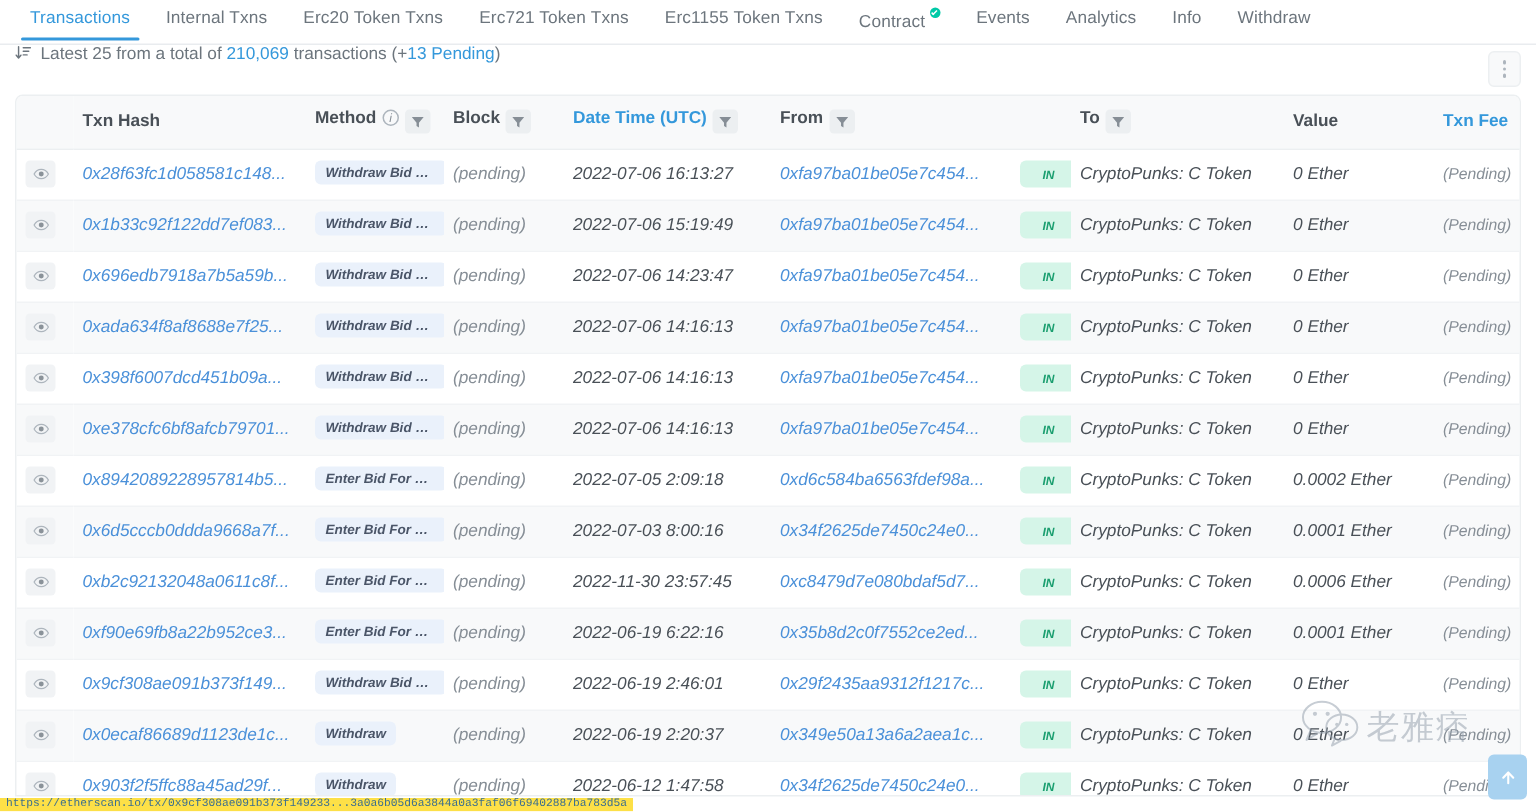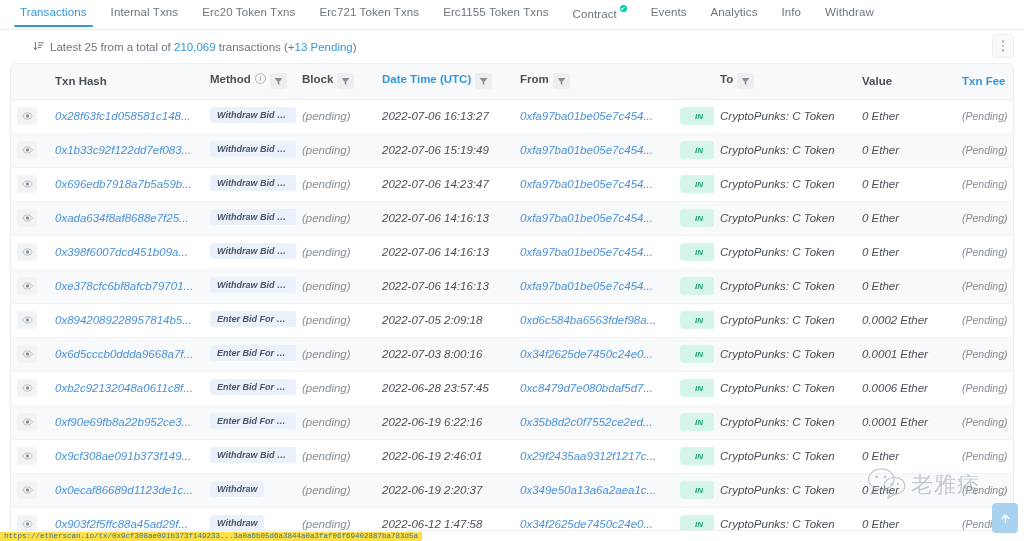--- a/index.html
+++ b/index.html
@@ -69,24 +69,23 @@
     border-left: 1.1px solid #fff;
     border-bottom: 1.1px solid #fff;
     transform: rotate(-45deg);
   }
 
   
   .summary {
     position: relative;
     height: 33px;
     display: flex;
-    align-items: center;
+    align-items: flex-start;
     padding-left: 10px;
     background: #fff;
-    margin-left: 23px;
   }
   .sort-icon {
     display: inline-flex;
     align-items: center;
     margin-right: 6px;
     color: #6c757d;
   }
   .summary-text {
     font-size: 11.5px;
     color: #6c757d;
@@ -524,21 +523,21 @@
           <tr>
             <td><span class="eye-btn">
                 <svg width="11" height="8" viewBox="0 0 12 8">
                   <path d="M0.8 4 C2.3 1.2 3.9 0.6 6 0.6 C8.1 0.6 9.7 1.2 11.2 4 C9.7 6.8 8.1 7.4 6 7.4 C3.9 7.4 2.3 6.8 0.8 4 Z" fill="none" stroke="#adb5bd" stroke-width="0.9"></path>
                   <circle cx="6" cy="4" r="1.8" fill="#8a9299"></circle>
                 </svg>
               </span></td>
             <td><a class="hash-link">0xb2c92132048a0611c8f...</a></td>
             <td><span class="method-badge">Enter Bid For Pu...</span></td>
             <td><span class="pending-txt">(pending)</span></td>
-            <td><span>2022-06-28 23:57:45</span></td>
+            <td><span>2022-11-30 23:57:45</span></td>
             <td><a class="addr-link">0xc8479d7e080bdaf5d7...</a></td>
             <td><span class="inout-badge">IN</span></td>
             <td><span class="to-txt">CryptoPunks: C Token</span></td>
             <td><span>0.0006 Ether</span></td>
             <td><span class="fee-txt">(Pending)</span></td>
           </tr>
           <tr class="alt">
             <td><span class="eye-btn">
                 <svg width="11" height="8" viewBox="0 0 12 8">
                   <path d="M0.8 4 C2.3 1.2 3.9 0.6 6 0.6 C8.1 0.6 9.7 1.2 11.2 4 C9.7 6.8 8.1 7.4 6 7.4 C3.9 7.4 2.3 6.8 0.8 4 Z" fill="none" stroke="#adb5bd" stroke-width="0.9"></path>

